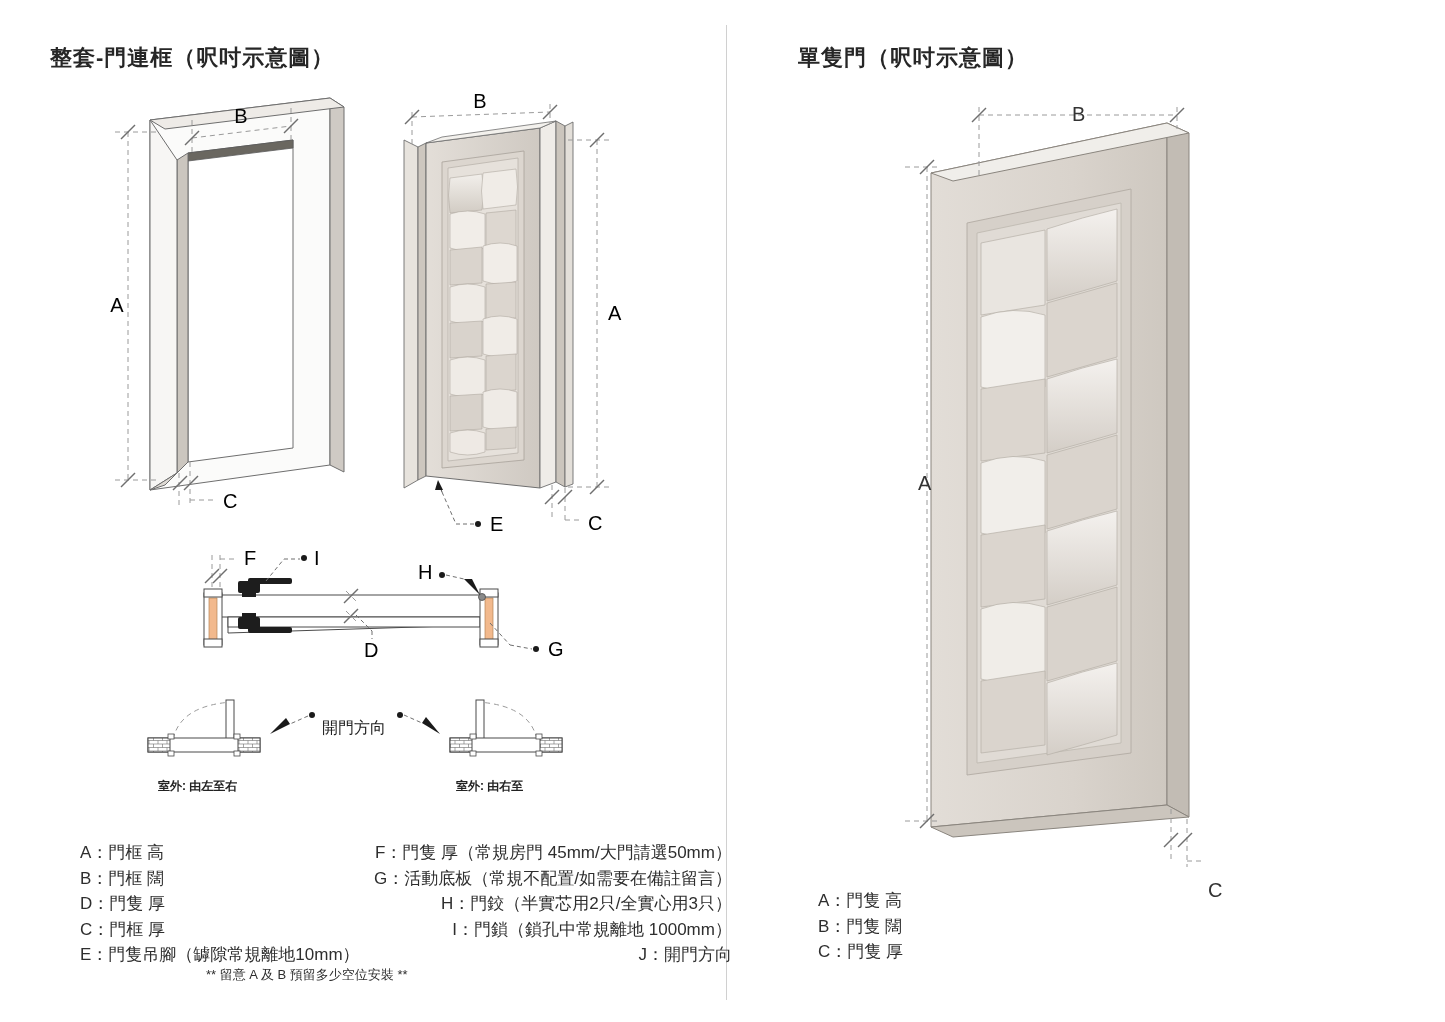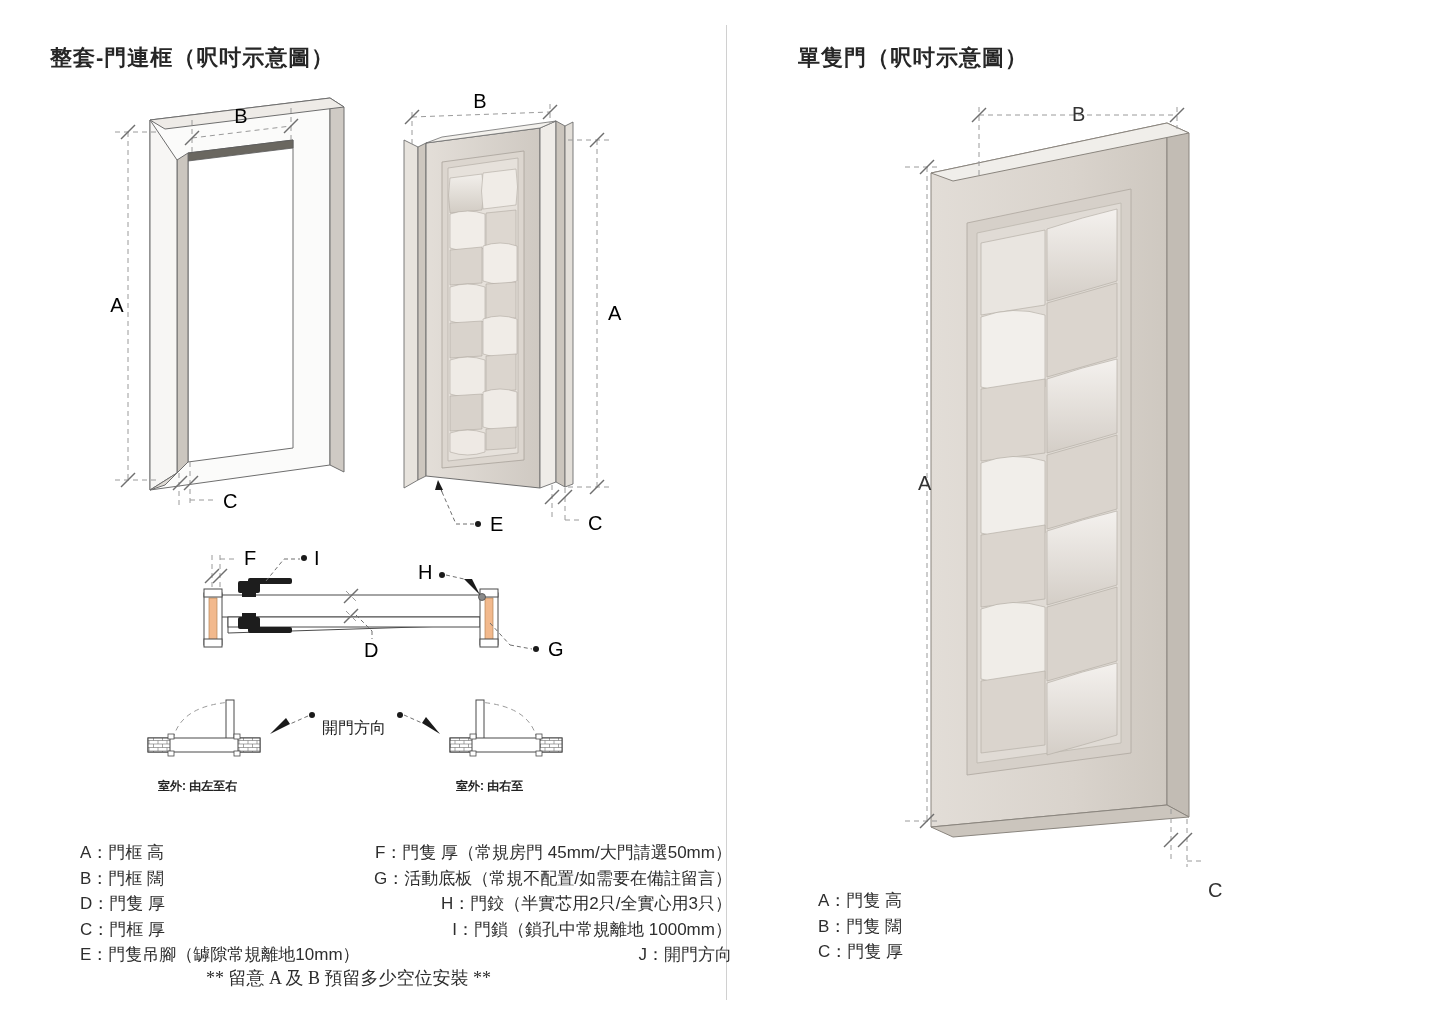--- a/index.html
+++ b/index.html
@@ -3,21 +3,21 @@
 <meta charset="utf-8">
 <style>
   html,body{margin:0;padding:0;background:#ffffff;}
   body{width:1445px;height:1022px;position:relative;overflow:hidden;
        font-family:"Liberation Sans","DejaVu Sans",sans-serif;color:#2b2b2b;}
   .abs{position:absolute;}
   .ttl{font-size:22px;letter-spacing:1px;color:#262626;white-space:nowrap;font-weight:bold;}
   .dimlabel{font-size:20px;color:#333;font-family:"Liberation Sans",sans-serif;}
   .legend{font-size:17px;color:#2e2e2e;line-height:25.5px;white-space:nowrap;margin-left:30px;}
   .cap{font-size:12px;color:#222;white-space:nowrap;font-weight:bold;}
-  .note{font-size:18px;color:#2e2e2e;white-space:nowrap;font-family:Liberation Serif, serif;}
+  .note{font-size:13px;color:#2e2e2e;white-space:nowrap;}
   .divider{background:#d0d0d0;width:1px;}
   svg{display:block;overflow:visible;}
   .dash{stroke:#9a9a9a;stroke-width:1;stroke-dasharray:5 4;fill:none;}
   .dashd{stroke:#6f6f6f;stroke-width:1;stroke-dasharray:4 3;fill:none;}
   .tick{stroke:#6f6f6f;stroke-width:1.4;}
   .solid{stroke:#4a4a4a;stroke-width:1;fill:none;}
   .dot{fill:#1a1a1a;}
 </style>
 </head>
 <body>

